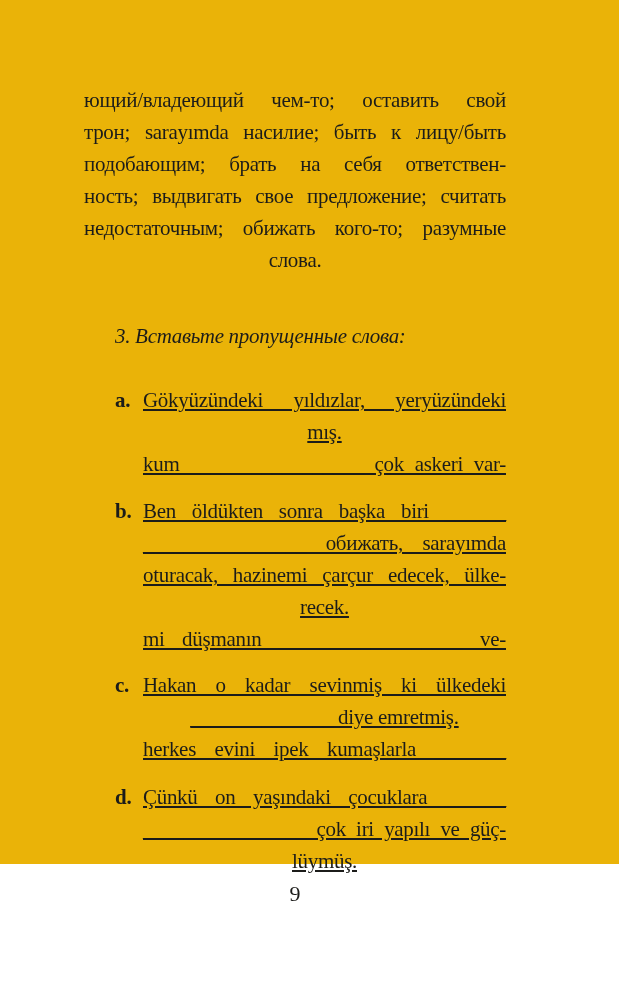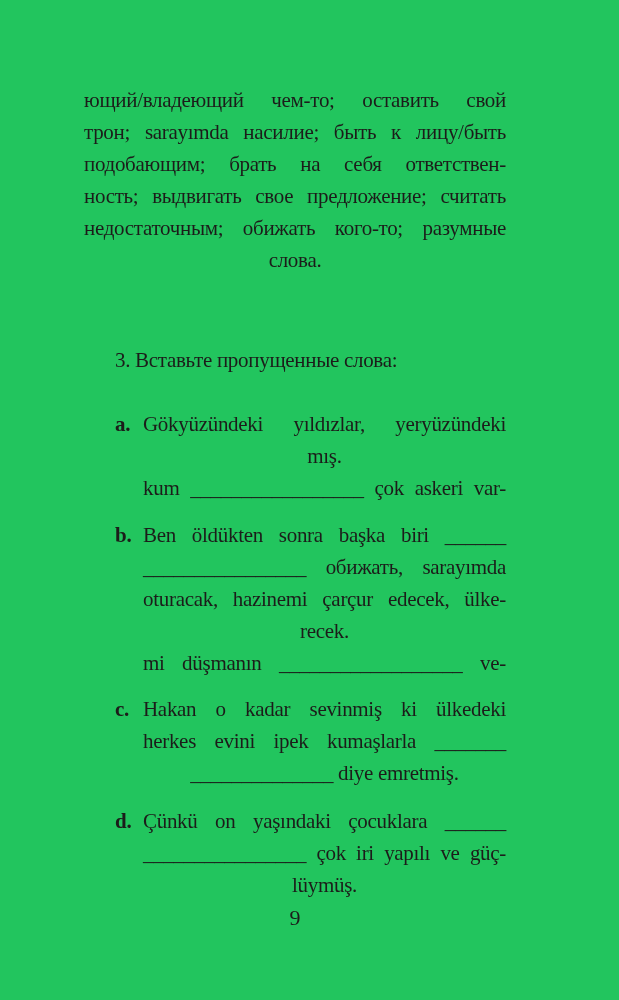--- a/index.html
+++ b/index.html
@@ -10,22 +10,22 @@
     width: 619px;
     height: 1000px;
     background: #ffffff;
     font-family: "Liberation Serif", serif;
     color: #1c1c1a;
     overflow: hidden;
   }
   .page {
     position: relative;
     width: 619px;
-    height: 1000px;
-    background: #22c55e;
+    height: 864px;
+    background: #eab308;
   }
   .content {
     position: absolute;
     left: 84px;
     top: 0;
     width: 422px;
   }
   .intro {
     margin-top: 84px;
     font-size: 21px;
@@ -36,42 +36,44 @@
     display: block;
     text-align: center;
     white-space: pre;
   }
   .ln.j {
     text-align: justify;
     text-align-last: justify;
     white-space: normal;
   }
   .heading {
-    margin-top: 68px;
+    margin-top: 44px;
     padding-left: 31px;
+    font-style: italic;
     font-size: 21px;
     letter-spacing: -0.3px;
     line-height: 32px;
   }
   .item {
     display: flex;
     align-items: flex-start;
     padding-left: 31px;
     font-size: 21px;
     letter-spacing: -0.3px;
     line-height: 32px;
   }
   .item .label {
     flex: 0 0 28px;
     width: 28px;
     font-weight: bold;
   }
   .item .itext {
     flex: 1 1 auto;
     min-width: 0;
+    text-decoration: underline;
   }
   .item-a { margin-top: 32px; }
   .item-b { margin-top: 15px; }
   .item-c { margin-top: 14px; }
   .item-d { margin-top: 16px; }
   .pagenum {
     margin-top: 2px;
     text-align: center;
     font-size: 22px;
     line-height: 30px;
@@ -111,22 +113,22 @@
         <span class="ln j">oturacak, hazinemi çarçur edecek, ülke-</span>
         <span class="ln">recek.</span>
         <span class="ln j">mi düşmanın __________________ ve-</span>
       </div>
     </div>
 
     <div class="item item-c">
       <div class="label">c.</div>
       <div class="itext">
         <span class="ln j">Hakan o kadar sevinmiş ki ülkedeki</span>
+        <span class="ln">______________ diye emretmiş.</span>
         <span class="ln j">herkes evini ipek kumaşlarla _______</span>
-        <span class="ln">______________ diye emretmiş.</span>
       </div>
     </div>
 
     <div class="item item-d">
       <div class="label">d.</div>
       <div class="itext">
         <span class="ln j">Çünkü on yaşındaki çocuklara ______</span>
         <span class="ln j">________________ çok iri yapılı ve güç-</span>
         <span class="ln">lüymüş.</span>
       </div>

